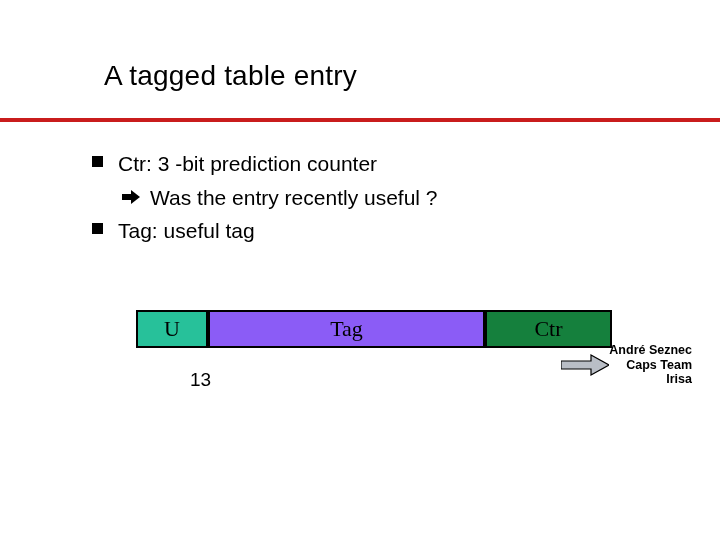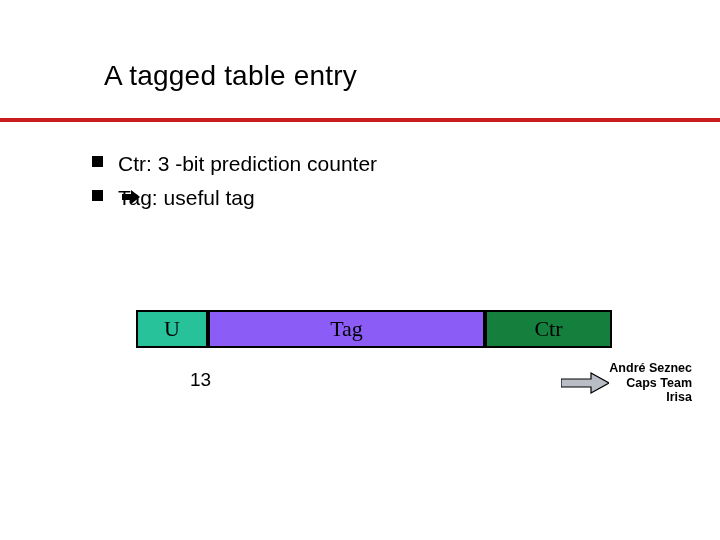--- a/index.html
+++ b/index.html
@@ -105,21 +105,21 @@
   }
   .pagenum {
     position: absolute;
     left: 190px;
     bottom: 52px;
     font-size: 19px;
   }
   .footer {
     position: absolute;
     right: 28px;
-    bottom: 38px;
+    bottom: 56px;
     display: flex;
     align-items: center;
   }
   .footer-arrow {
     width: 48px;
     height: 24px;
     flex-shrink: 0;
   }
   .footer-text {
     font-size: 12.5px;
@@ -139,20 +139,21 @@
 
   <div class="bullets">
     <div class="bul">Ctr: 3 -bit prediction counter</div>
     <div class="sub">
       <span class="arrow">
         <svg width="18" height="18" viewBox="0 0 18 18">
           <rect x="0" y="6" width="9" height="6" fill="#000"></rect>
           <polygon points="9,2 18,9 9,16" fill="#000"></polygon>
         </svg>
       </span>
+      <span>Was the entry recently useful ?</span>
     </div>
     <div class="bul">Tag: useful tag</div>
   </div>
 
   <div class="diagram">
     <div class="field field-u">U</div>
     <div class="field field-tag">Tag</div>
     <div class="field field-ctr">Ctr</div>
   </div>
 

